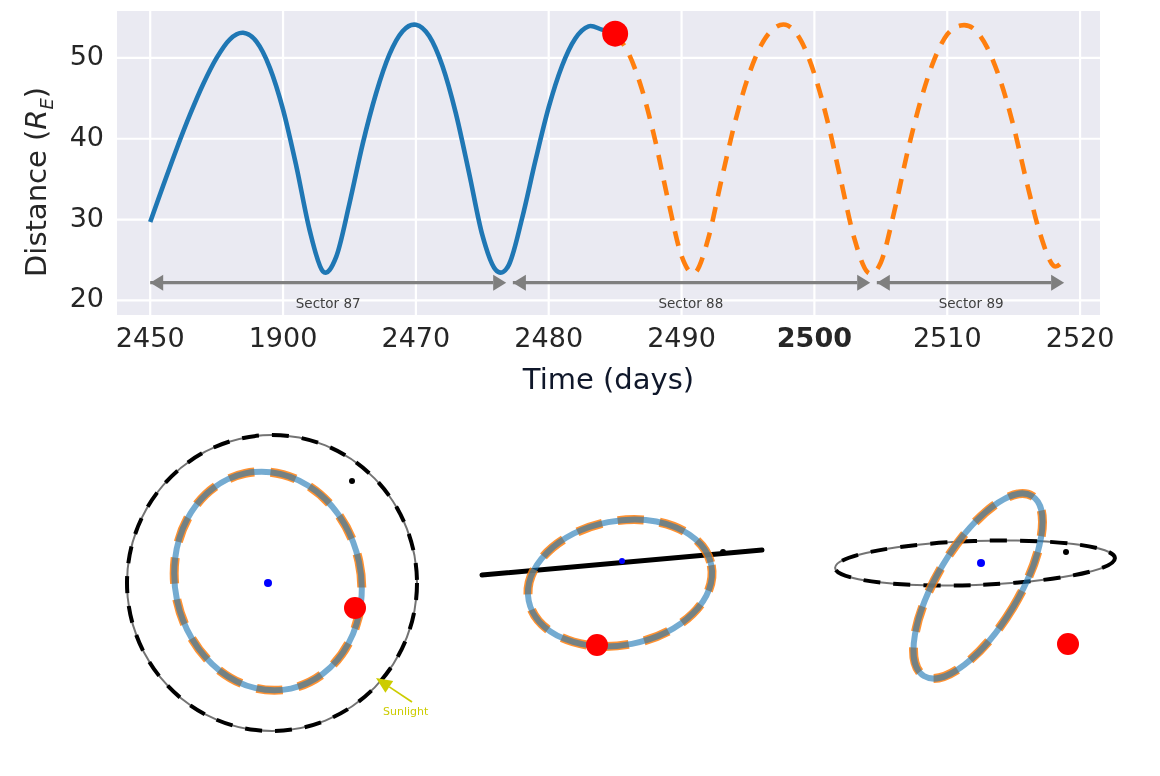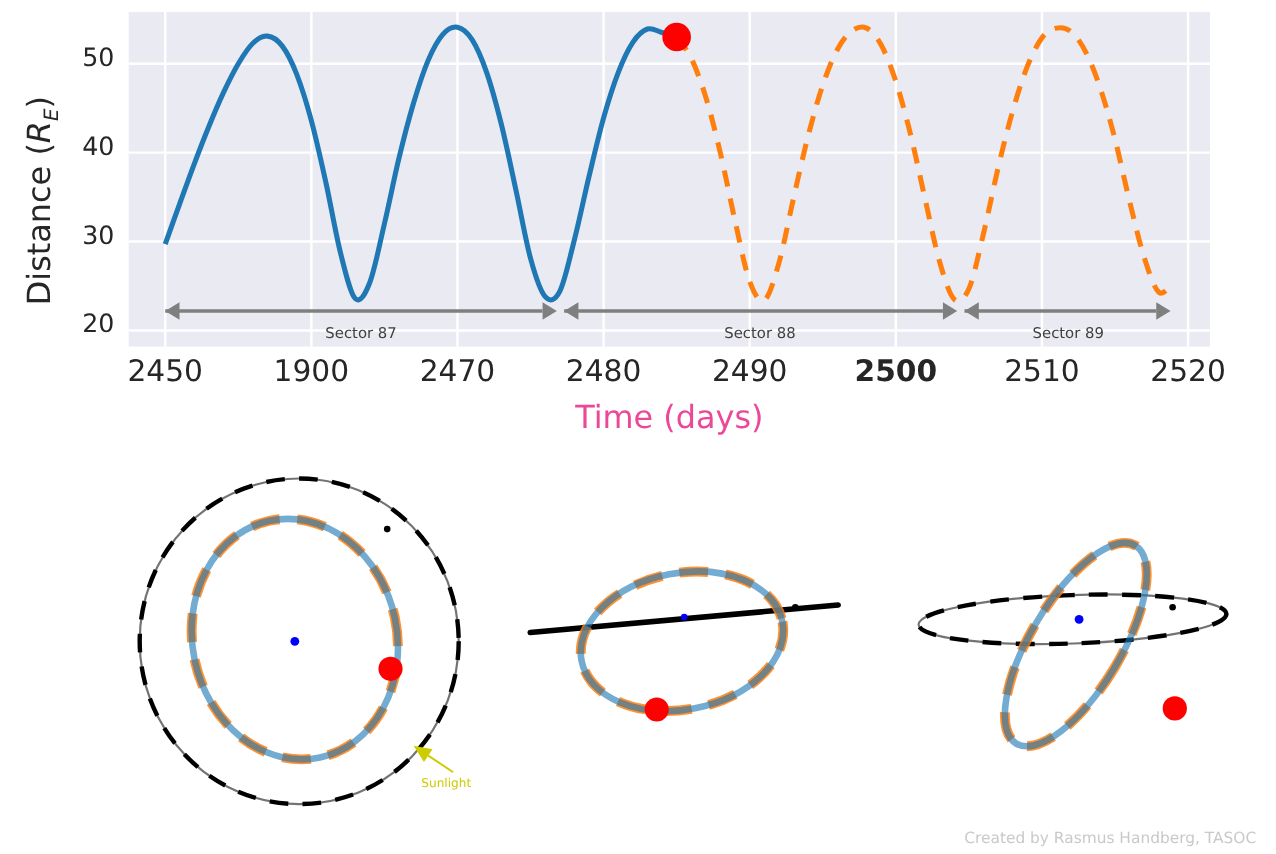--- a/index.html
+++ b/index.html
@@ -46,38 +46,38 @@
   }
   .ylabel i { font-style: italic; }
   .ylabel sub { font-size: 0.62em; font-style: italic; }
   .xlabel {
     position: absolute;
     left: 117px;
     top: 362px;
     width: 983px;
     text-align: center;
     font-size: 29px;
-    color: #ec4899;
+    color: #0f172a;
   }
   .tick-x {
     position: absolute;
     top: 322px;
     width: 120px;
     margin-left: -60px;
     text-align: center;
     font-size: 27px;
     color: #262626;
   }
   .tick-y {
     position: absolute;
     left: 38px;
     width: 66px;
     text-align: right;
     margin-top: -18px;
-    font-size: 23px;
+    font-size: 27px;
     color: #262626;
   }
   .sector-label {
     position: absolute;
     width: 200px;
     margin-left: -100px;
     text-align: center;
     font-size: 13.5px;
     color: #404040;
   }
@@ -208,14 +208,13 @@
             <circle cx="981" cy="563" r="4" fill="#0000ff"></circle>
             <circle cx="1068" cy="644" r="11" fill="#ff0000"></circle>
           </g>
         </g>
     </svg>
     <div id="sunlight-labels">
         <div class="sunlight-label" style="left: 383px; top: 295px; color: rgb(204, 204, 0);">Sunlight</div>
       </div>
   </div>
 
-  <div class="credit">Created by Rasmus Handberg, TASOC</div>
 </div>
 
 </body></html>

